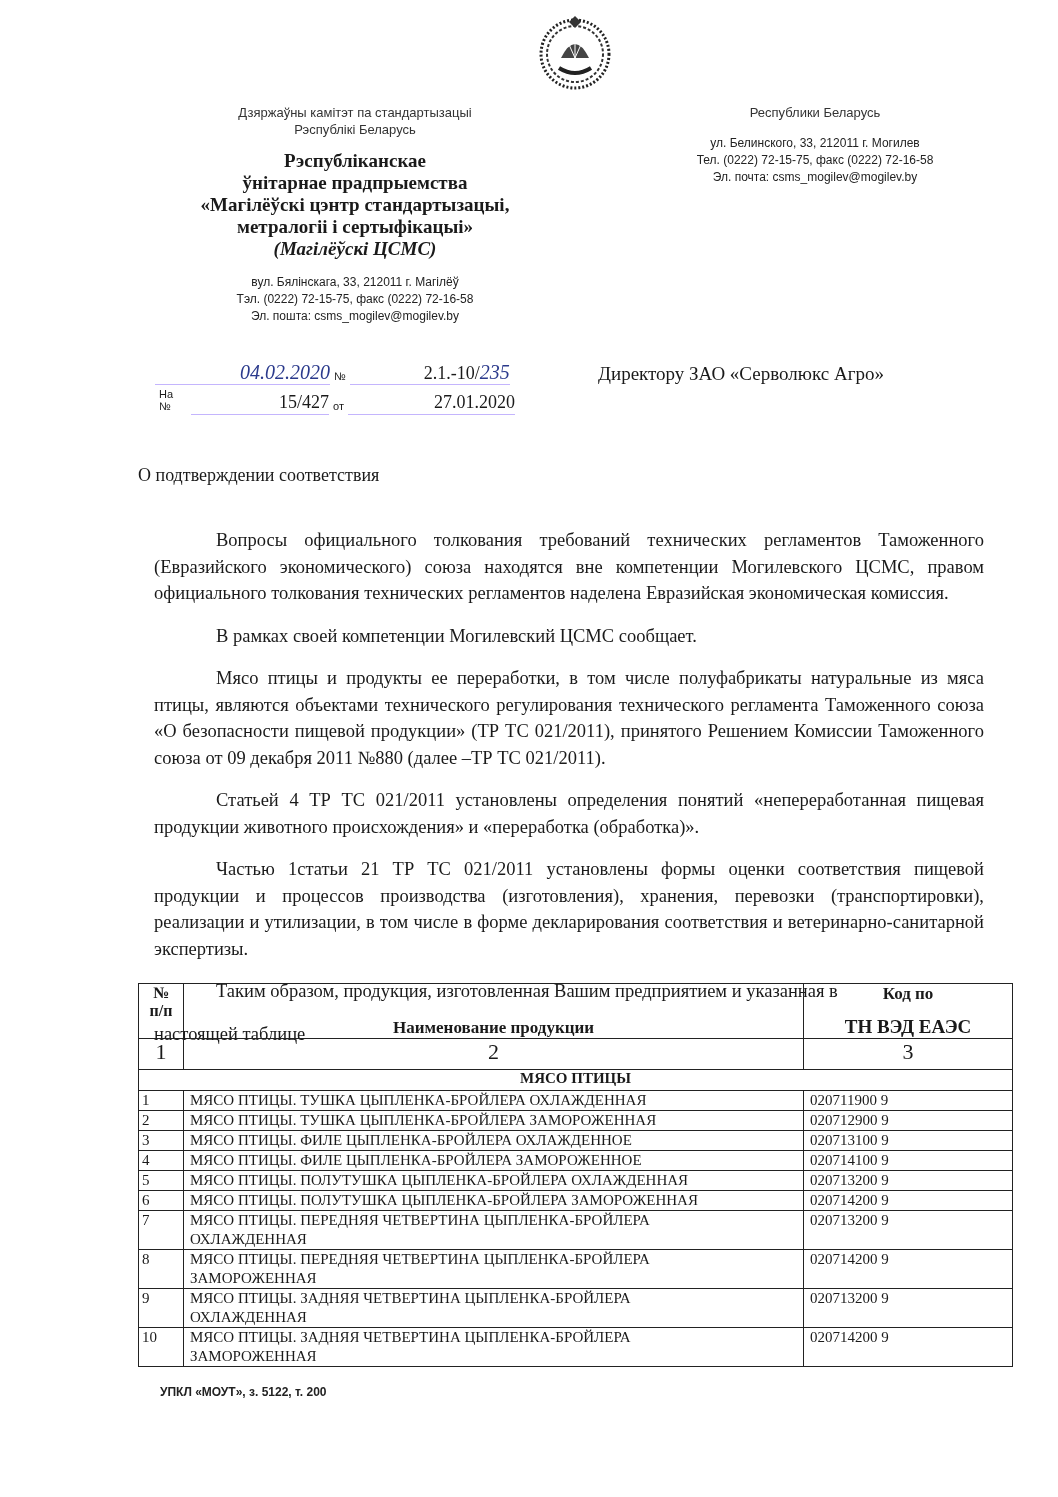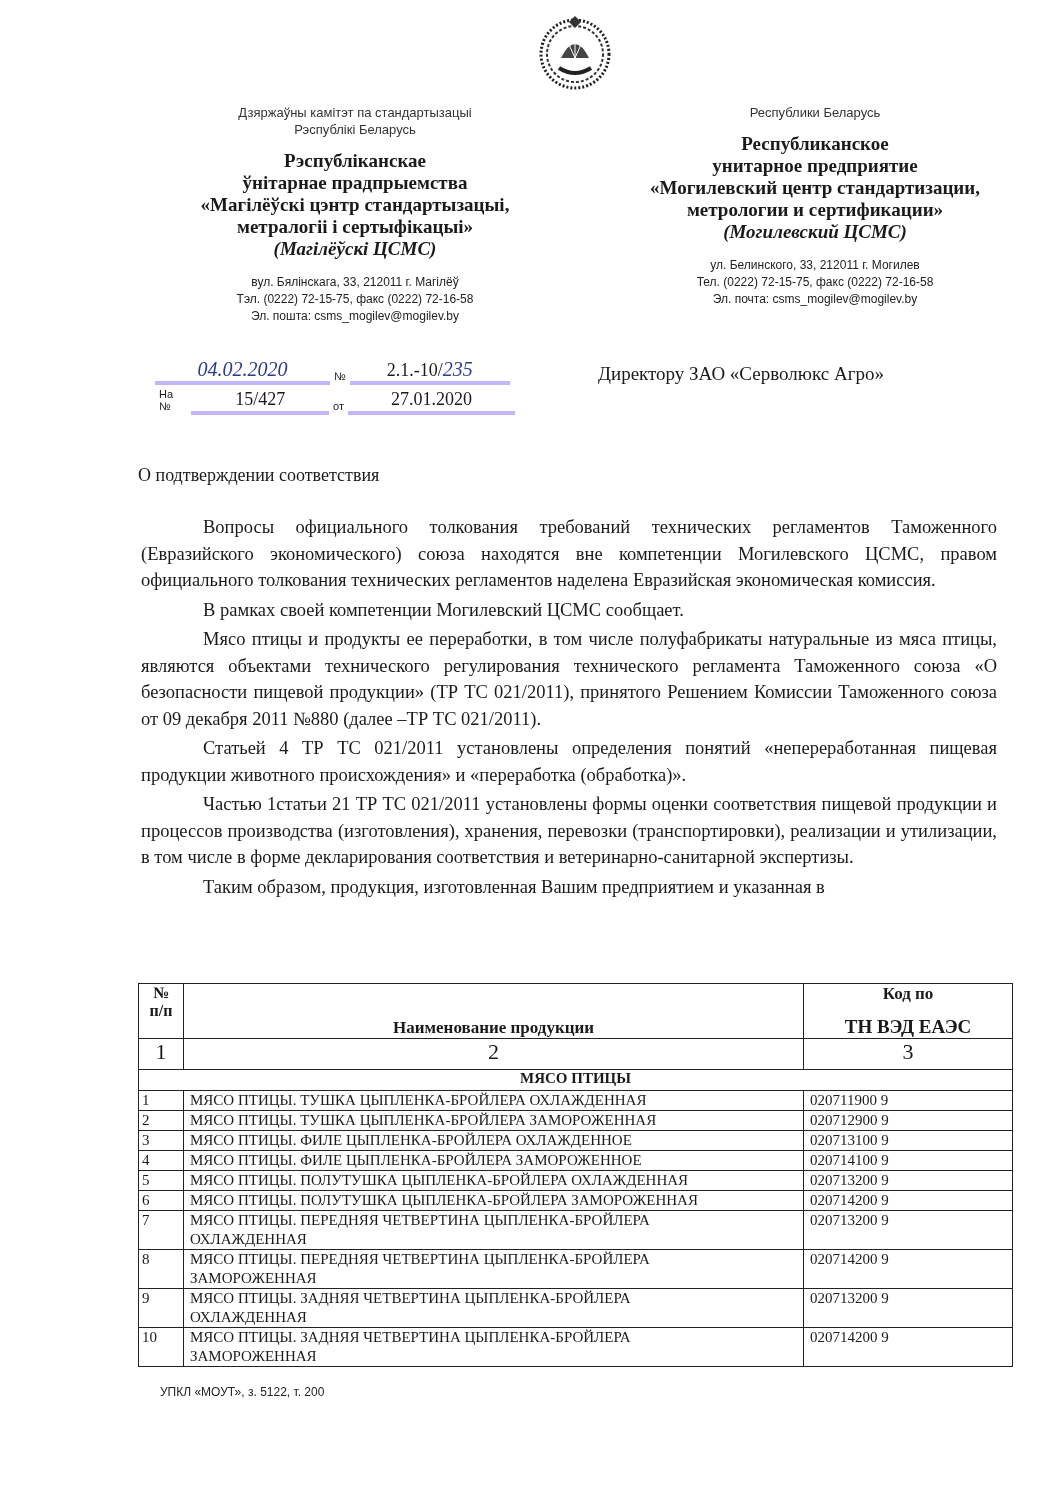--- a/index.html
+++ b/index.html
@@ -9,37 +9,37 @@
   .hdr-col { position: absolute; text-align: center; }
   .hdr-left { left: 180px; top: 104px; width: 350px; }
   .hdr-right { left: 615px; top: 104px; width: 400px; }
   .hdr-small { font-family: "Liberation Sans", sans-serif; font-size: 13px; line-height: 17px; color: #333; }
   .hdr-org { font-family: "Liberation Serif", serif; font-weight: bold; font-size: 19px; line-height: 22px; margin-top: 12px; }
   .hdr-org .it { font-style: italic; }
   .hdr-addr { font-family: "Liberation Sans", sans-serif; font-size: 12px; line-height: 17px; margin-top: 14px; color: #222; }
   .reg { position: absolute; left: 155px; top: 355px; width: 360px; font-family: "Liberation Serif", serif; }
   .reg-line { display: flex; align-items: flex-end; height: 30px; }
   .reg-small { font-family: "Liberation Sans", sans-serif; font-size: 11px; margin: 0 4px 3px 4px; }
-  .reg-field { border-bottom: 4px solid #c4b5fd; font-size: 18px; text-align: center; height: 24px; line-height: 24px; }
+  .reg-field { border-bottom: 1px solid #c4b5fd; font-size: 18px; text-align: right; height: 24px; line-height: 24px; }
   .hand { font-family: "Liberation Serif", serif; font-style: italic; color: #2b3a8c; font-size: 20px; }
   .addressee { position: absolute; left: 598px; top: 355px; font-family: "Liberation Serif", serif; font-size: 19px; line-height: 38px; }
   .subject { position: absolute; left: 138px; top: 465px; font-family: "Liberation Serif", serif; font-size: 18px; }
   .body-text { position: absolute; left: 138px; top: 511px; width: 862px; font-family: "Liberation Serif", serif; font-size: 18.5px; line-height: 26.5px; text-align: justify; }
-  .body-text p { margin: 3px; text-indent: 62px; }
+  .body-text p { margin: 16px; text-indent: 62px; }
   .body-text p.noind { text-indent: 0; text-align: left; }
   table.prod { position: absolute; left: 138px; top: 983px; width: 875px; border-collapse: collapse; font-family: "Liberation Serif", serif; }
   table.prod td, table.prod th { border: 1px solid #222; padding: 0 6px; vertical-align: top; }
   table.prod th { font-weight: bold; font-size: 17px; }
   .c1 { width: 32px; text-align: center; }
   .c3 { width: 196px; }
   .num-row td { font-size: 22px; text-align: center; height: 30px; }
   .sect-row td { text-align: center; font-weight: bold; font-size: 15px; height: 20px; }
   .data-row td { font-size: 15px; line-height: 19px; }
   .data-row td.idx { text-align: left; padding-left: 3px; }
-  .footer { position: absolute; left: 160px; top: 1385px; font-family: "Liberation Sans", sans-serif; font-size: 12px; font-weight: normal; color: #222; }
+  .footer { position: absolute; left: 160px; top: 1385px; font-family: "Liberation Sans", sans-serif; font-size: 12px; font-weight: bold; color: #222; }
 </style>
 </head>
 <body>
 
 <div class="page">
 
   <svg class="emblem" viewBox="0 0 80 80">
     <circle cx="40" cy="40" r="34" fill="none" stroke="#222" stroke-width="3" stroke-dasharray="2 2"></circle>
     <circle cx="40" cy="40" r="28" fill="none" stroke="#333" stroke-width="2" stroke-dasharray="3 2"></circle>
     <path d="M26 44 Q40 16 54 44 Z" fill="#444"></path>
@@ -64,27 +64,20 @@
       <div>вул. Бялінскага, 33, 212011 г. Магілёў</div>
       <div>Тэл. (0222) 72-15-75, факс (0222) 72-16-58</div>
       <div>Эл. пошта: csms_mogilev@mogilev.by</div>
     </div>
   </div>
 
   <div class="hdr-col hdr-right">
     <div class="hdr-small">
       <div>Республики Беларусь</div>
     </div>
-    <div class="hdr-org">
-      <div>Республиканское</div>
-      <div>унитарное предприятие</div>
-      <div>«Могилевский центр стандартизации,</div>
-      <div>метрологии и сертификации»</div>
-      <div class="it">(Могилевский ЦСМС)</div>
-    </div>
     <div class="hdr-addr">
       <div>ул. Белинского, 33, 212011 г. Могилев</div>
       <div>Тел. (0222) 72-15-75, факс (0222) 72-16-58</div>
       <div>Эл. почта: csms_mogilev@mogilev.by</div>
     </div>
   </div>
 
   <div class="reg">
     <div class="reg-line">
       <span class="reg-field hand" style="width:175px;">04.02.2020</span>
@@ -107,20 +100,21 @@
 
   <div class="subject">О подтверждении соответствия</div>
 
   <div class="body-text">
     <p>Вопросы официального толкования требований технических регламентов Таможенного (Евразийского экономического) союза находятся вне компетенции Могилевского ЦСМС, правом официального толкования технических регламентов наделена Евразийская экономическая комиссия.</p>
     <p>В рамках своей компетенции Могилевский ЦСМС сообщает.</p>
     <p>Мясо птицы и продукты ее переработки, в том числе полуфабрикаты натуральные из мяса птицы, являются объектами технического регулирования технического регламента Таможенного союза «О безопасности пищевой продукции» (ТР ТС 021/2011), принятого Решением Комиссии Таможенного союза от 09 декабря 2011 №880 (далее –ТР ТС 021/2011).</p>
     <p>Статьей 4 ТР ТС 021/2011 установлены определения понятий «непереработанная пищевая продукции животного происхождения» и «переработка (обработка)».</p>
     <p>Частью 1статьи 21 ТР ТС 021/2011 установлены формы оценки соответствия пищевой продукции и процессов производства (изготовления), хранения, перевозки (транспортировки), реализации и утилизации, в том числе в форме декларирования соответствия и ветеринарно-санитарной экспертизы.</p>
     <p>Таким образом, продукция, изготовленная Вашим предприятием и указанная в</p>
+    <p class="noind">настоящей таблице</p>
   </div>
 
   <table class="prod">
     <tbody>
         <tr>
       <th class="c1" style="font-size:16px;">
         <div>№</div>
         <div>п/п</div>
       </th>
       <th style="vertical-align:bottom;">Наименование продукции</th>

